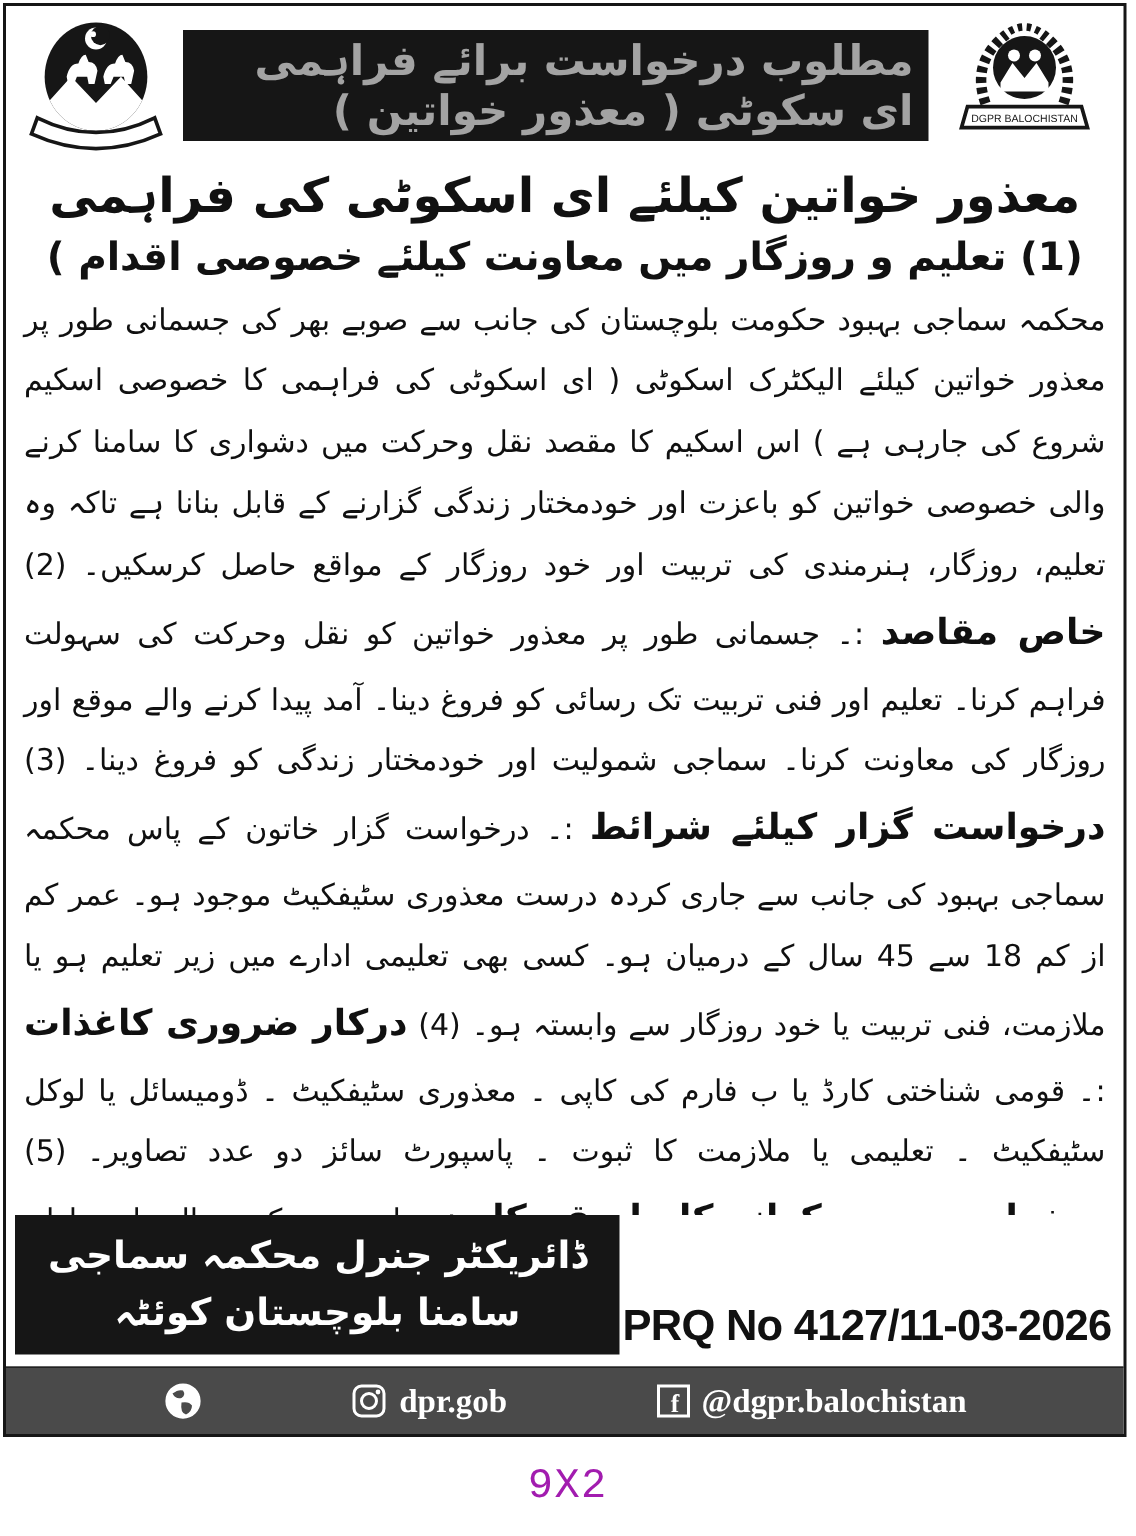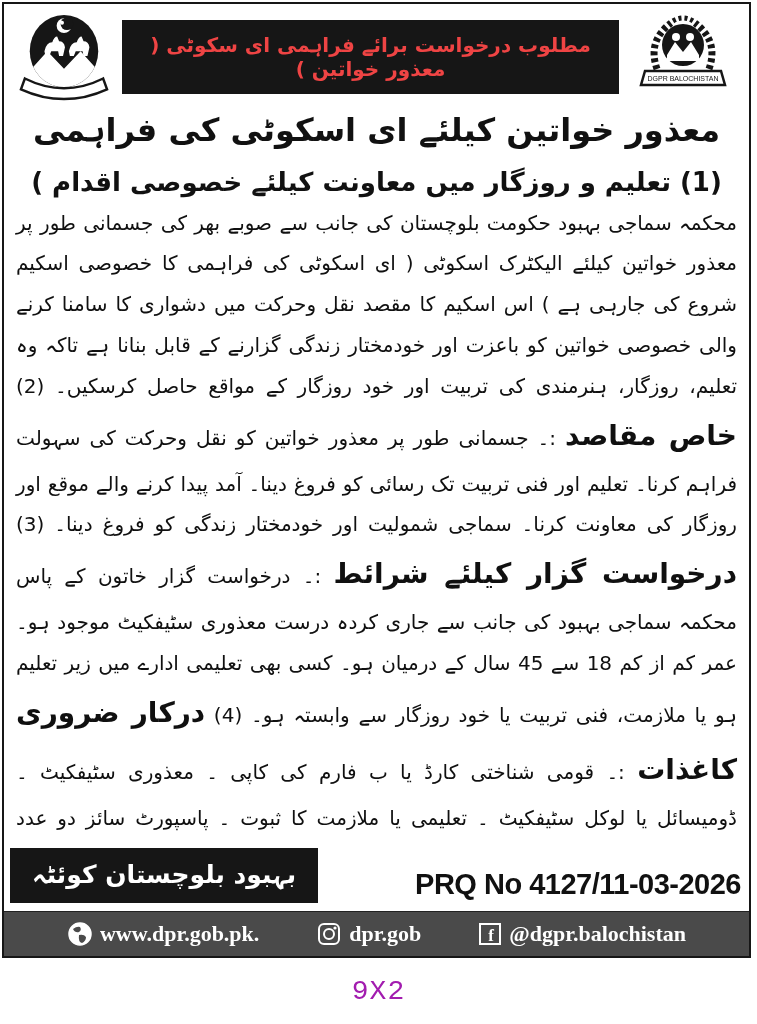--- a/index.html
+++ b/index.html
@@ -9,34 +9,34 @@
   }
   .ad-frame {
     position:absolute; left:2px; top:2px; width:749px; height:956px;
     border:2px solid #161616; background:#fff;
     display:flex; flex-direction:column; box-sizing:border-box;
   }
   
   .masthead { display:flex; align-items:center; gap:8px; padding:7px 10px 2px; }
   .emblem { flex:0 0 auto; }
   .title-box {
-    flex:1 1 auto; background:#161616; color:#ef4444; min-height:74px;
+    flex:1 1 auto; background:#161616; color:#a3a3a3; min-height:74px;
     display:flex; align-items:center; justify-content:center;
-    direction:rtl; font-size:20px; font-weight:700; text-align:center;
+    direction:rtl; font-size:28px; font-weight:700; text-align:right;
     padding:2px 10px; box-sizing:border-box;
   }
   
   .headline-1 { direction:rtl; text-align:center; font-weight:700; font-size:32px; margin:4px 0 0; line-height:1.35; }
-  .headline-2 { direction:rtl; text-align:center; font-weight:700; font-size:26px; margin:12px 0 2px; line-height:1.4; }
+  .headline-2 { direction:rtl; text-align:center; font-weight:700; font-size:26px; margin:2px 0 2px; line-height:1.4; }
   
   .body-text {
     flex:1 1 auto; padding:0 12px; direction:rtl; text-align:justify;
     font-size:20px; line-height:2.04; color:#101010; overflow:hidden;
   }
-  .seg-bold { font-weight:700; font-size:28px; }
+  .seg-bold { font-weight:700; font-size:24px; }
   
   .bottom-row { display:flex; justify-content:space-between; align-items:flex-end; padding:0 8px 8px 6px; }
   .sig-box {
     background:#161616; color:#fff; direction:rtl; text-align:center;
     font-weight:700; font-size:25px; line-height:1.55; padding:8px 22px;
     flex:0 0 auto;
   }
   .prq-no {
     font-family:Liberation Sans, sans-serif; font-weight:700;
     font-size:29px; letter-spacing:-0.5px; padding-bottom:2px; white-space:nowrap;
@@ -99,35 +99,35 @@
     </span>
   </div>
 
   <div class="headline-1">معذور خواتین کیلئے ای اسکوٹی کی فراہمی</div>
   <div class="headline-2">(1) تعلیم و روزگار میں معاونت کیلئے خصوصی اقدام )</div>
 
   <div class="body-text"><span>محکمہ سماجی بہبود حکومت بلوچستان کی جانب سے صوبے بھر کی جسمانی طور پر معذور خواتین کیلئے الیکٹرک اسکوٹی ( ای اسکوٹی کی فراہمی کا خصوصی اسکیم شروع کی جارہی ہے ) اس اسکیم کا مقصد نقل وحرکت میں دشواری کا سامنا کرنے والی خصوصی خواتین کو باعزت اور خودمختار زندگی گزارنے کے قابل بنانا ہے تاکہ وہ تعلیم، روزگار، ہنرمندی کی تربیت اور خود روزگار کے مواقع حاصل کرسکیں۔ (2) </span><span class="seg-bold">خاص مقاصد</span><span> :۔ جسمانی طور پر معذور خواتین کو نقل وحرکت کی سہولت فراہم کرنا۔ تعلیم اور فنی تربیت تک رسائی کو فروغ دینا۔ آمد پیدا کرنے والے موقع اور روزگار کی معاونت کرنا۔ سماجی شمولیت اور خودمختار زندگی کو فروغ دینا۔ (3) </span><span class="seg-bold">درخواست گزار کیلئے شرائط</span><span> :۔ درخواست گزار خاتون کے پاس محکمہ سماجی بہبود کی جانب سے جاری کردہ درست معذوری سٹیفکیٹ موجود ہو۔ عمر کم از کم 18 سے 45 سال کے درمیان ہو۔ کسی بھی تعلیمی ادارے میں زیر تعلیم ہو یا ملازمت، فنی تربیت یا خود روزگار سے وابستہ ہو۔ (4) </span><span class="seg-bold">درکار ضروری کاغذات</span><span> :۔ قومی شناختی کارڈ یا ب فارم کی کاپی ۔ معذوری سٹیفکیٹ ۔ ڈومیسائل یا لوکل سٹیفکیٹ ۔ تعلیمی یا ملازمت کا ثبوت ۔ پاسپورٹ سائز دو عدد تصاویر۔ (5) </span><span class="seg-bold">درخواست جمع کرانے کا طریقہ کار</span><span> :۔ دلچسپی رکھنے والی امیدواران اپنے متعلقہ ضلع کے سماجی بہبود کے دفتر اور دفتری اوقات میں مقررہ درخواست فارم حاصل کرکے جمع کراسکتی ہیں۔ (6) </span></div>
 
   <div class="bottom-row">
     <div class="sig-box">
-      <div>بہبود بلوچستان کوئٹہ</div>
+      <div>ڈائریکٹر جنرل محکمہ سماجی</div>
+      <div>سامنا بلوچستان کوئٹہ</div>
     </div>
     <div class="prq-no">PRQ No 4127/11-03-2026</div>
   </div>
 
   <div class="social-bar">
     <span class="social-item">
       <span class="icon-wrap">
         <svg width="26" height="26" viewBox="0 0 26 26">
           <circle cx="13" cy="13" r="11" fill="#ffffff"></circle>
           <path d="M6 8 q4-3 7-2 q2 3-1 5 q-4 1-6-3z M12 14 q5-1 7 2 q0 4-4 6 q-4-1-3-8z" fill="#4a4a4a"></path>
           <circle cx="13" cy="13" r="11" fill="none" stroke="#ffffff" stroke-width="1.5"></circle>
         </svg>
       </span>
-      <span>www.dpr.gob.pk.</span>
     </span>
     <span class="social-item">
       <span class="icon-wrap">
         <svg width="26" height="26" viewBox="0 0 26 26">
           <rect x="3" y="3" width="20" height="20" rx="5" fill="none" stroke="#ffffff" stroke-width="2"></rect>
           <circle cx="13" cy="13" r="5" fill="none" stroke="#ffffff" stroke-width="2"></circle>
           <circle cx="19" cy="7" r="1.6" fill="#ffffff"></circle>
         </svg>
       </span>
       <span>dpr.gob</span>

